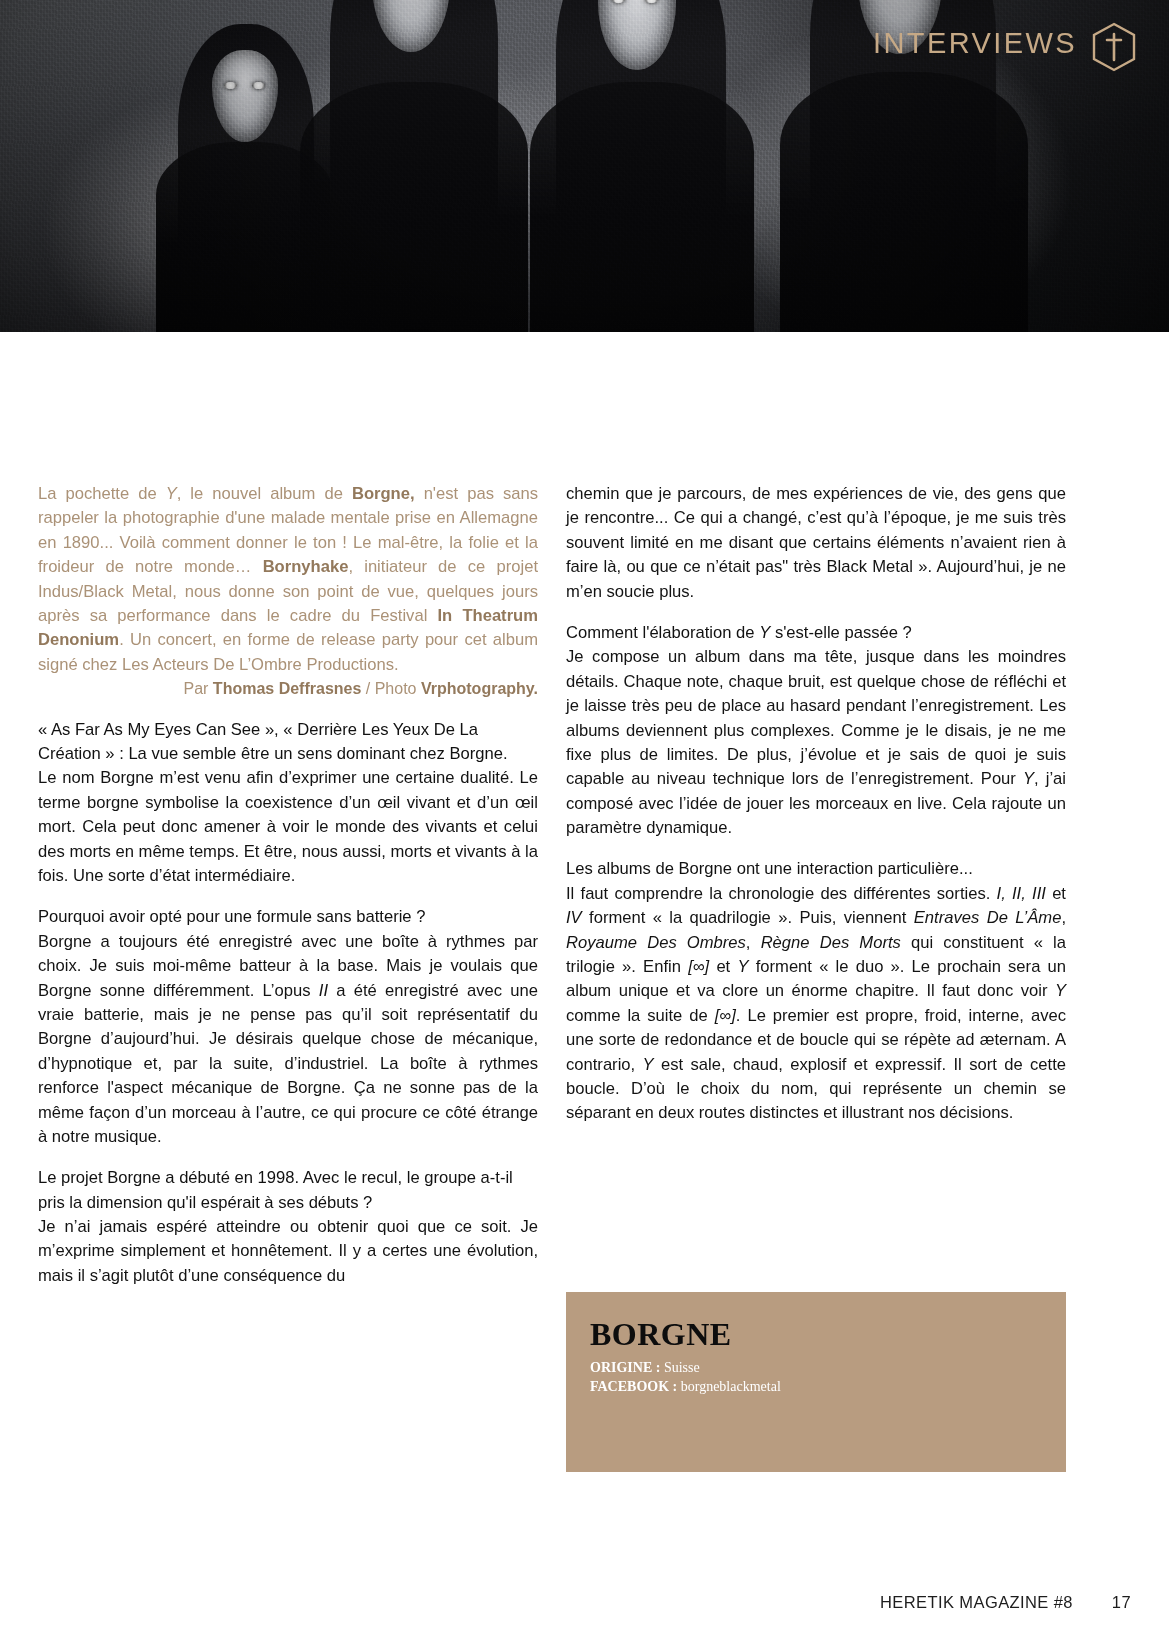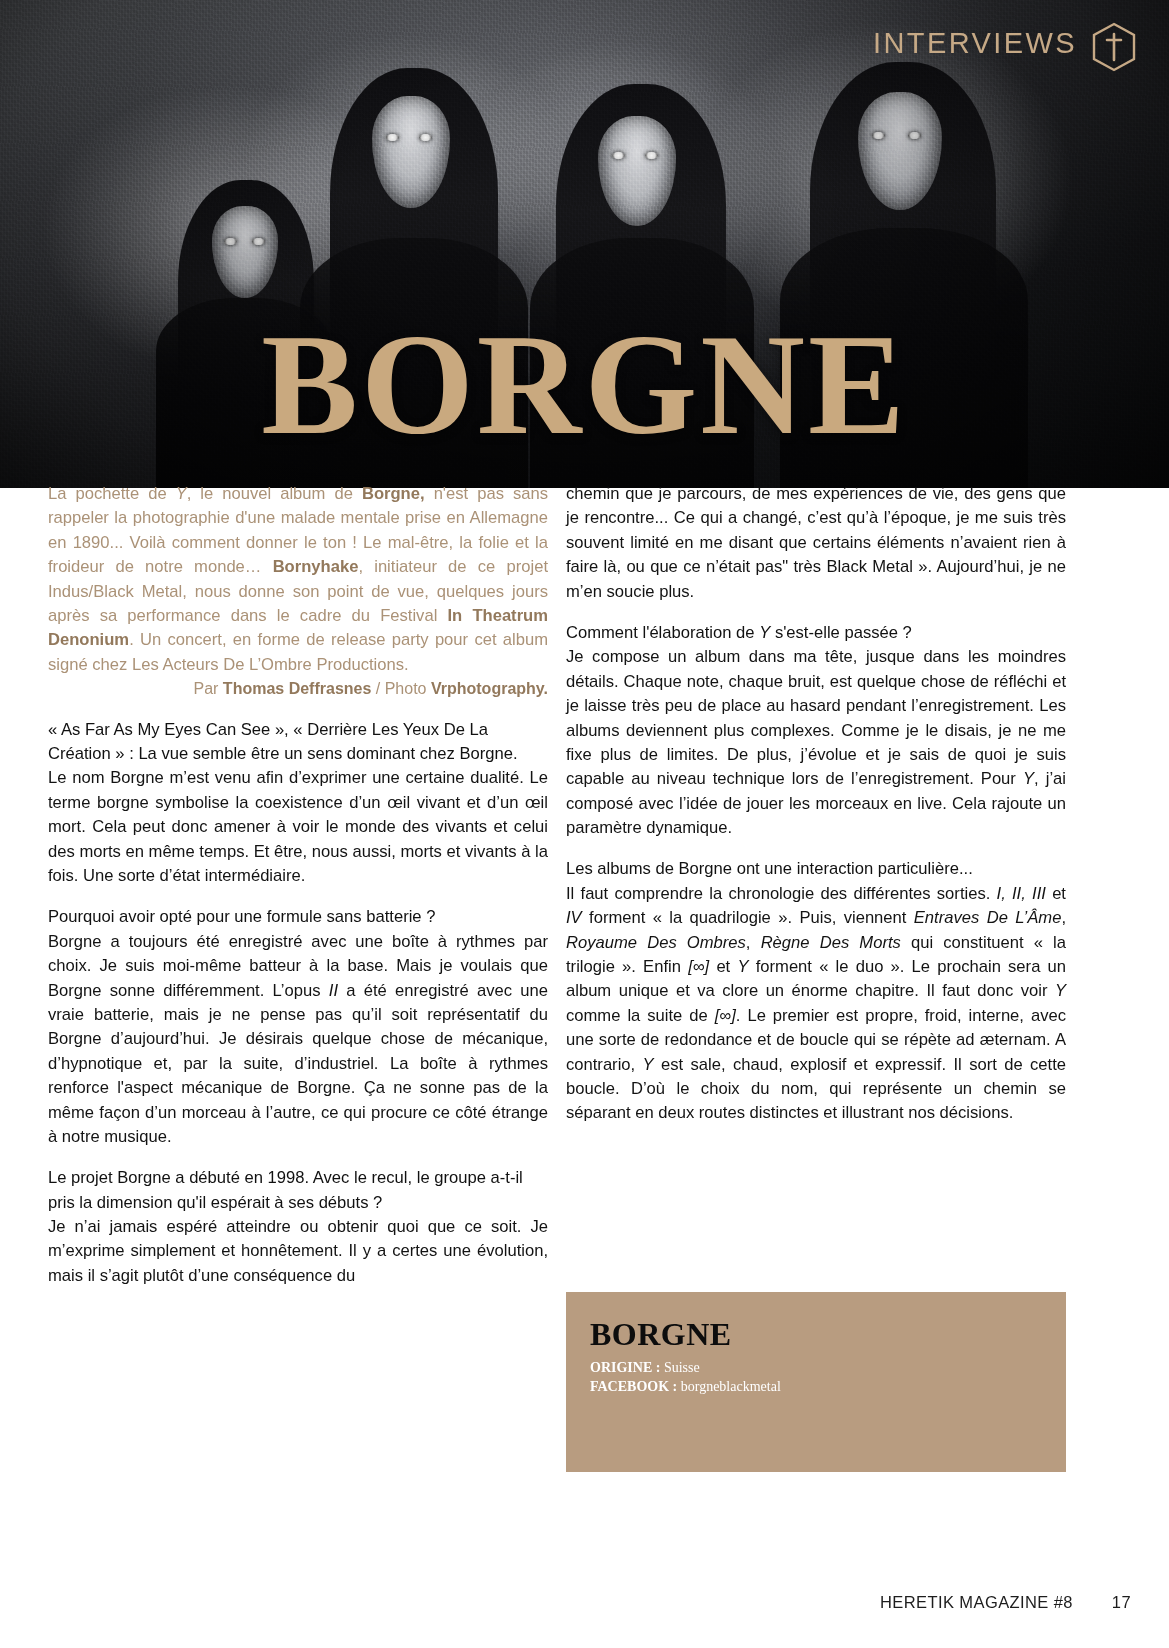--- a/index.html
+++ b/index.html
@@ -7,21 +7,21 @@
     width:1169px;height:1648px;
     background:#ffffff;
     font-family:"Liberation Sans", sans-serif;
     color:#1a1a1a;
     position:relative;
     overflow:hidden;
   }
 
   
   .hero{
-    position:absolute;left:0;top:0;width:1169px;height:488px;
+    position:absolute;left:0;top:0;width:1169px;height:332px;
     overflow:hidden;
     background:#0f172a;
     text-decoration:underline;
   }
   .hero-bg{
     position:absolute;inset:0;
     background:
       radial-gradient(ellipse 260px 200px at 230px 230px, rgba(225,225,228,.55), rgba(0,0,0,0) 72%),
       radial-gradient(ellipse 230px 180px at 405px 160px, rgba(210,212,216,.42), rgba(0,0,0,0) 70%),
       radial-gradient(ellipse 230px 200px at 620px 180px, rgba(205,207,212,.40), rgba(0,0,0,0) 70%),
@@ -95,21 +95,21 @@
 
   
   .col{
     position:absolute;top:482px;
     width:500px;
     font-size:16.6px;
     line-height:1.47;
     text-align:justify;
     -webkit-hyphens:auto;hyphens:auto;
   }
-  .col-left{left:48px;}
+  .col-left{left:38px;}
   .col-right{left:566px;}
 
   .col p{margin:0 0 0 0;}
   .gap{height:17px;}
   .lede{
     color:#ab9277;
     text-align:justify;
   }
   .lede b{color:#93795c;font-weight:700;}
   .lede i{font-style:italic;}

